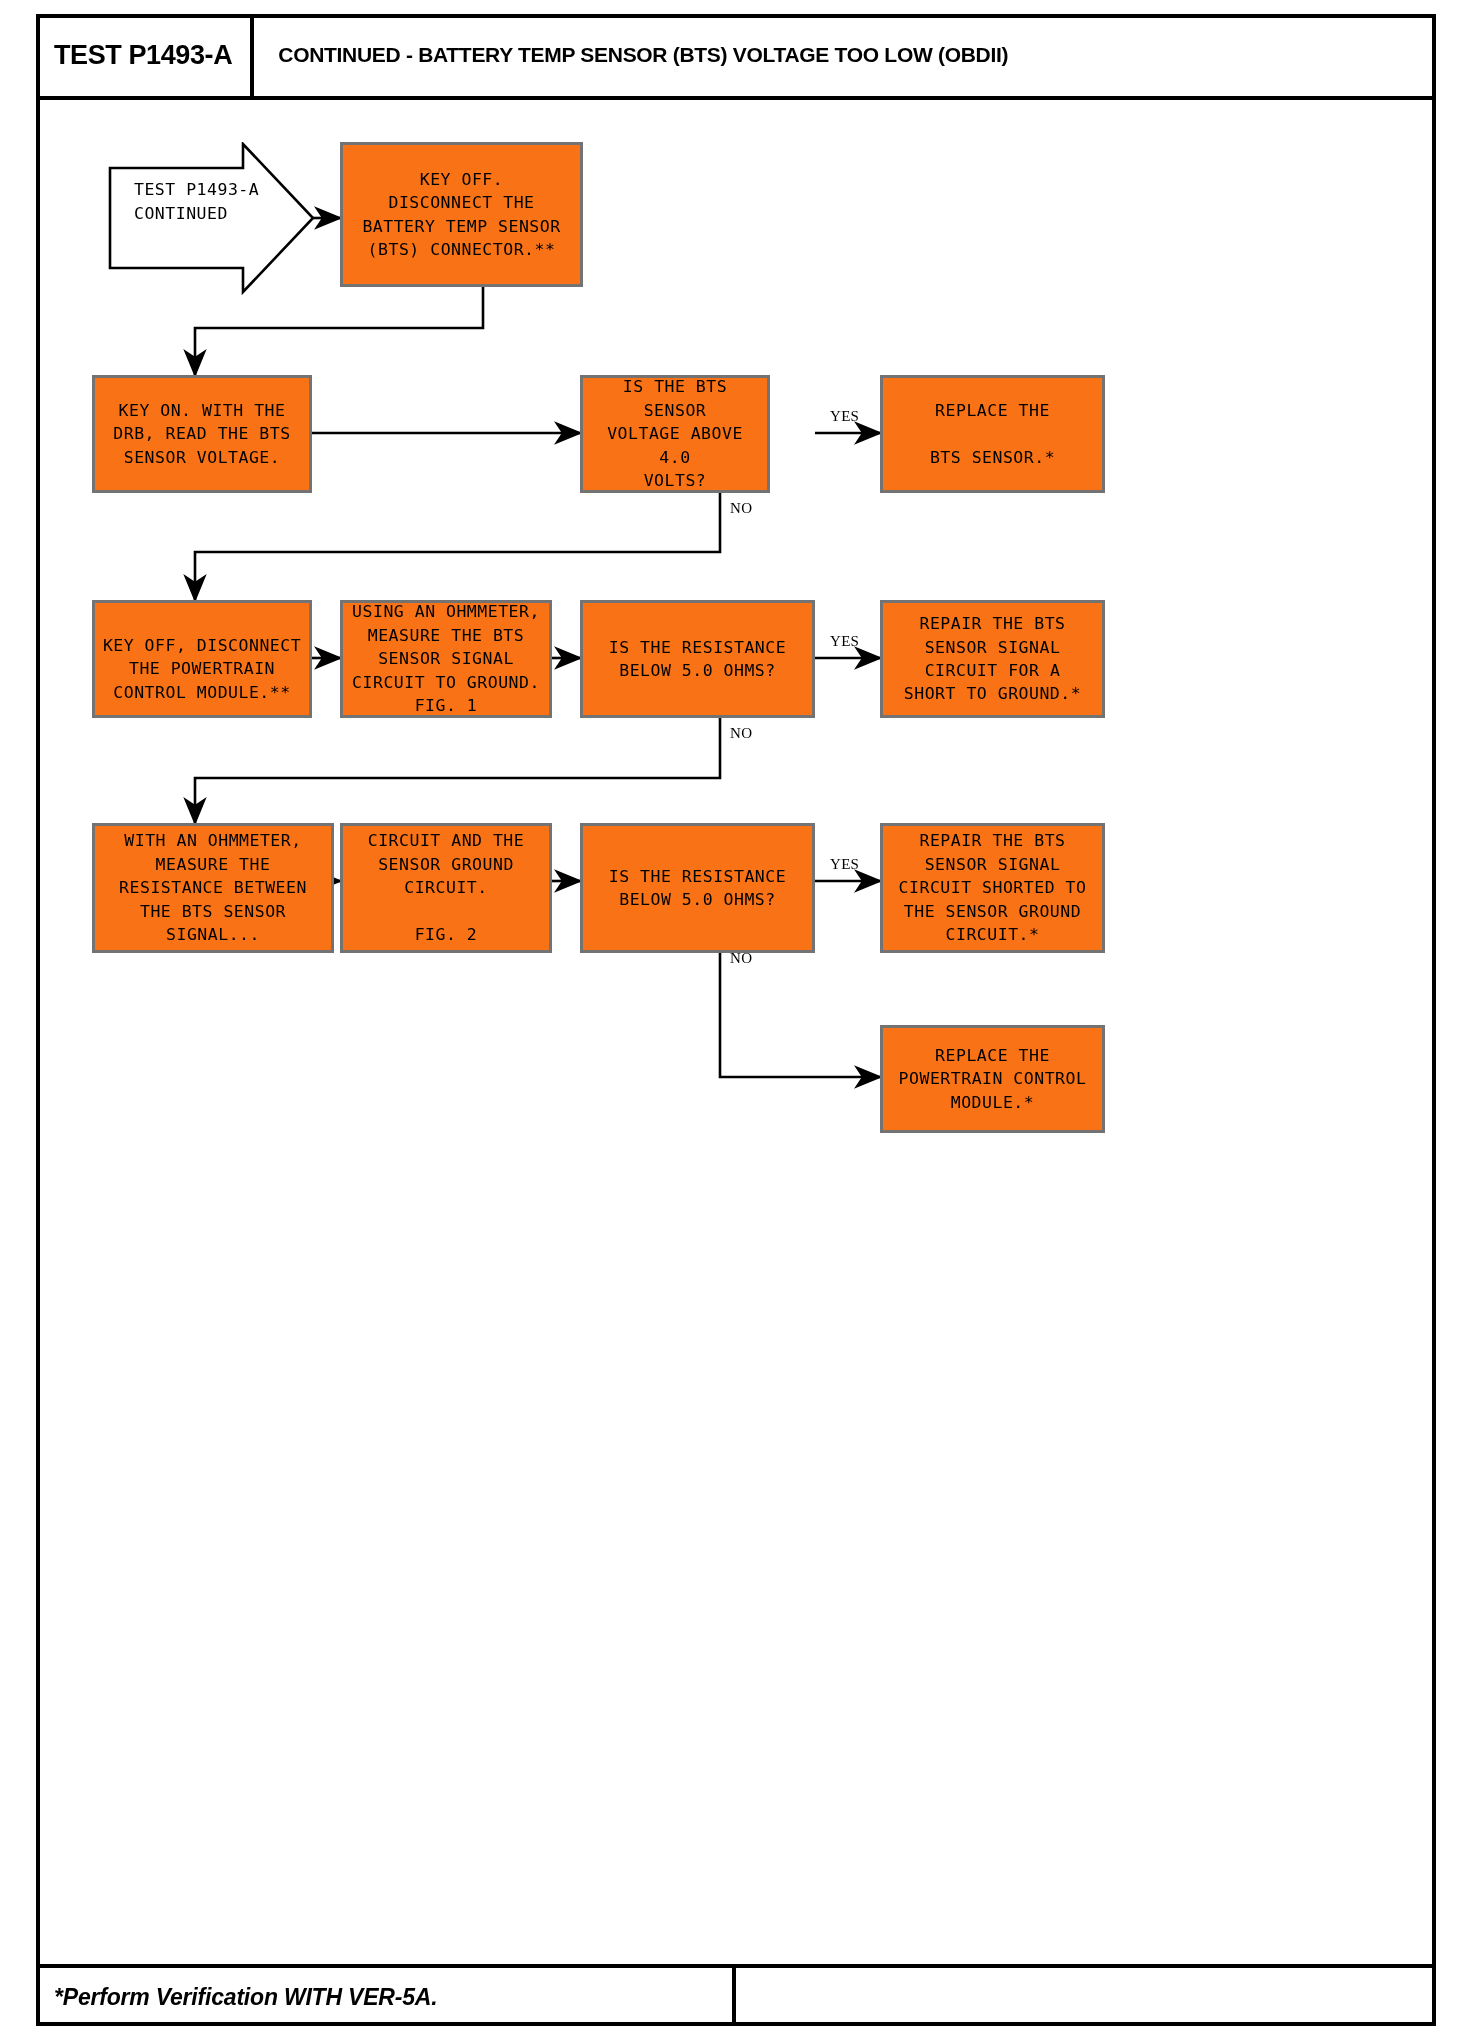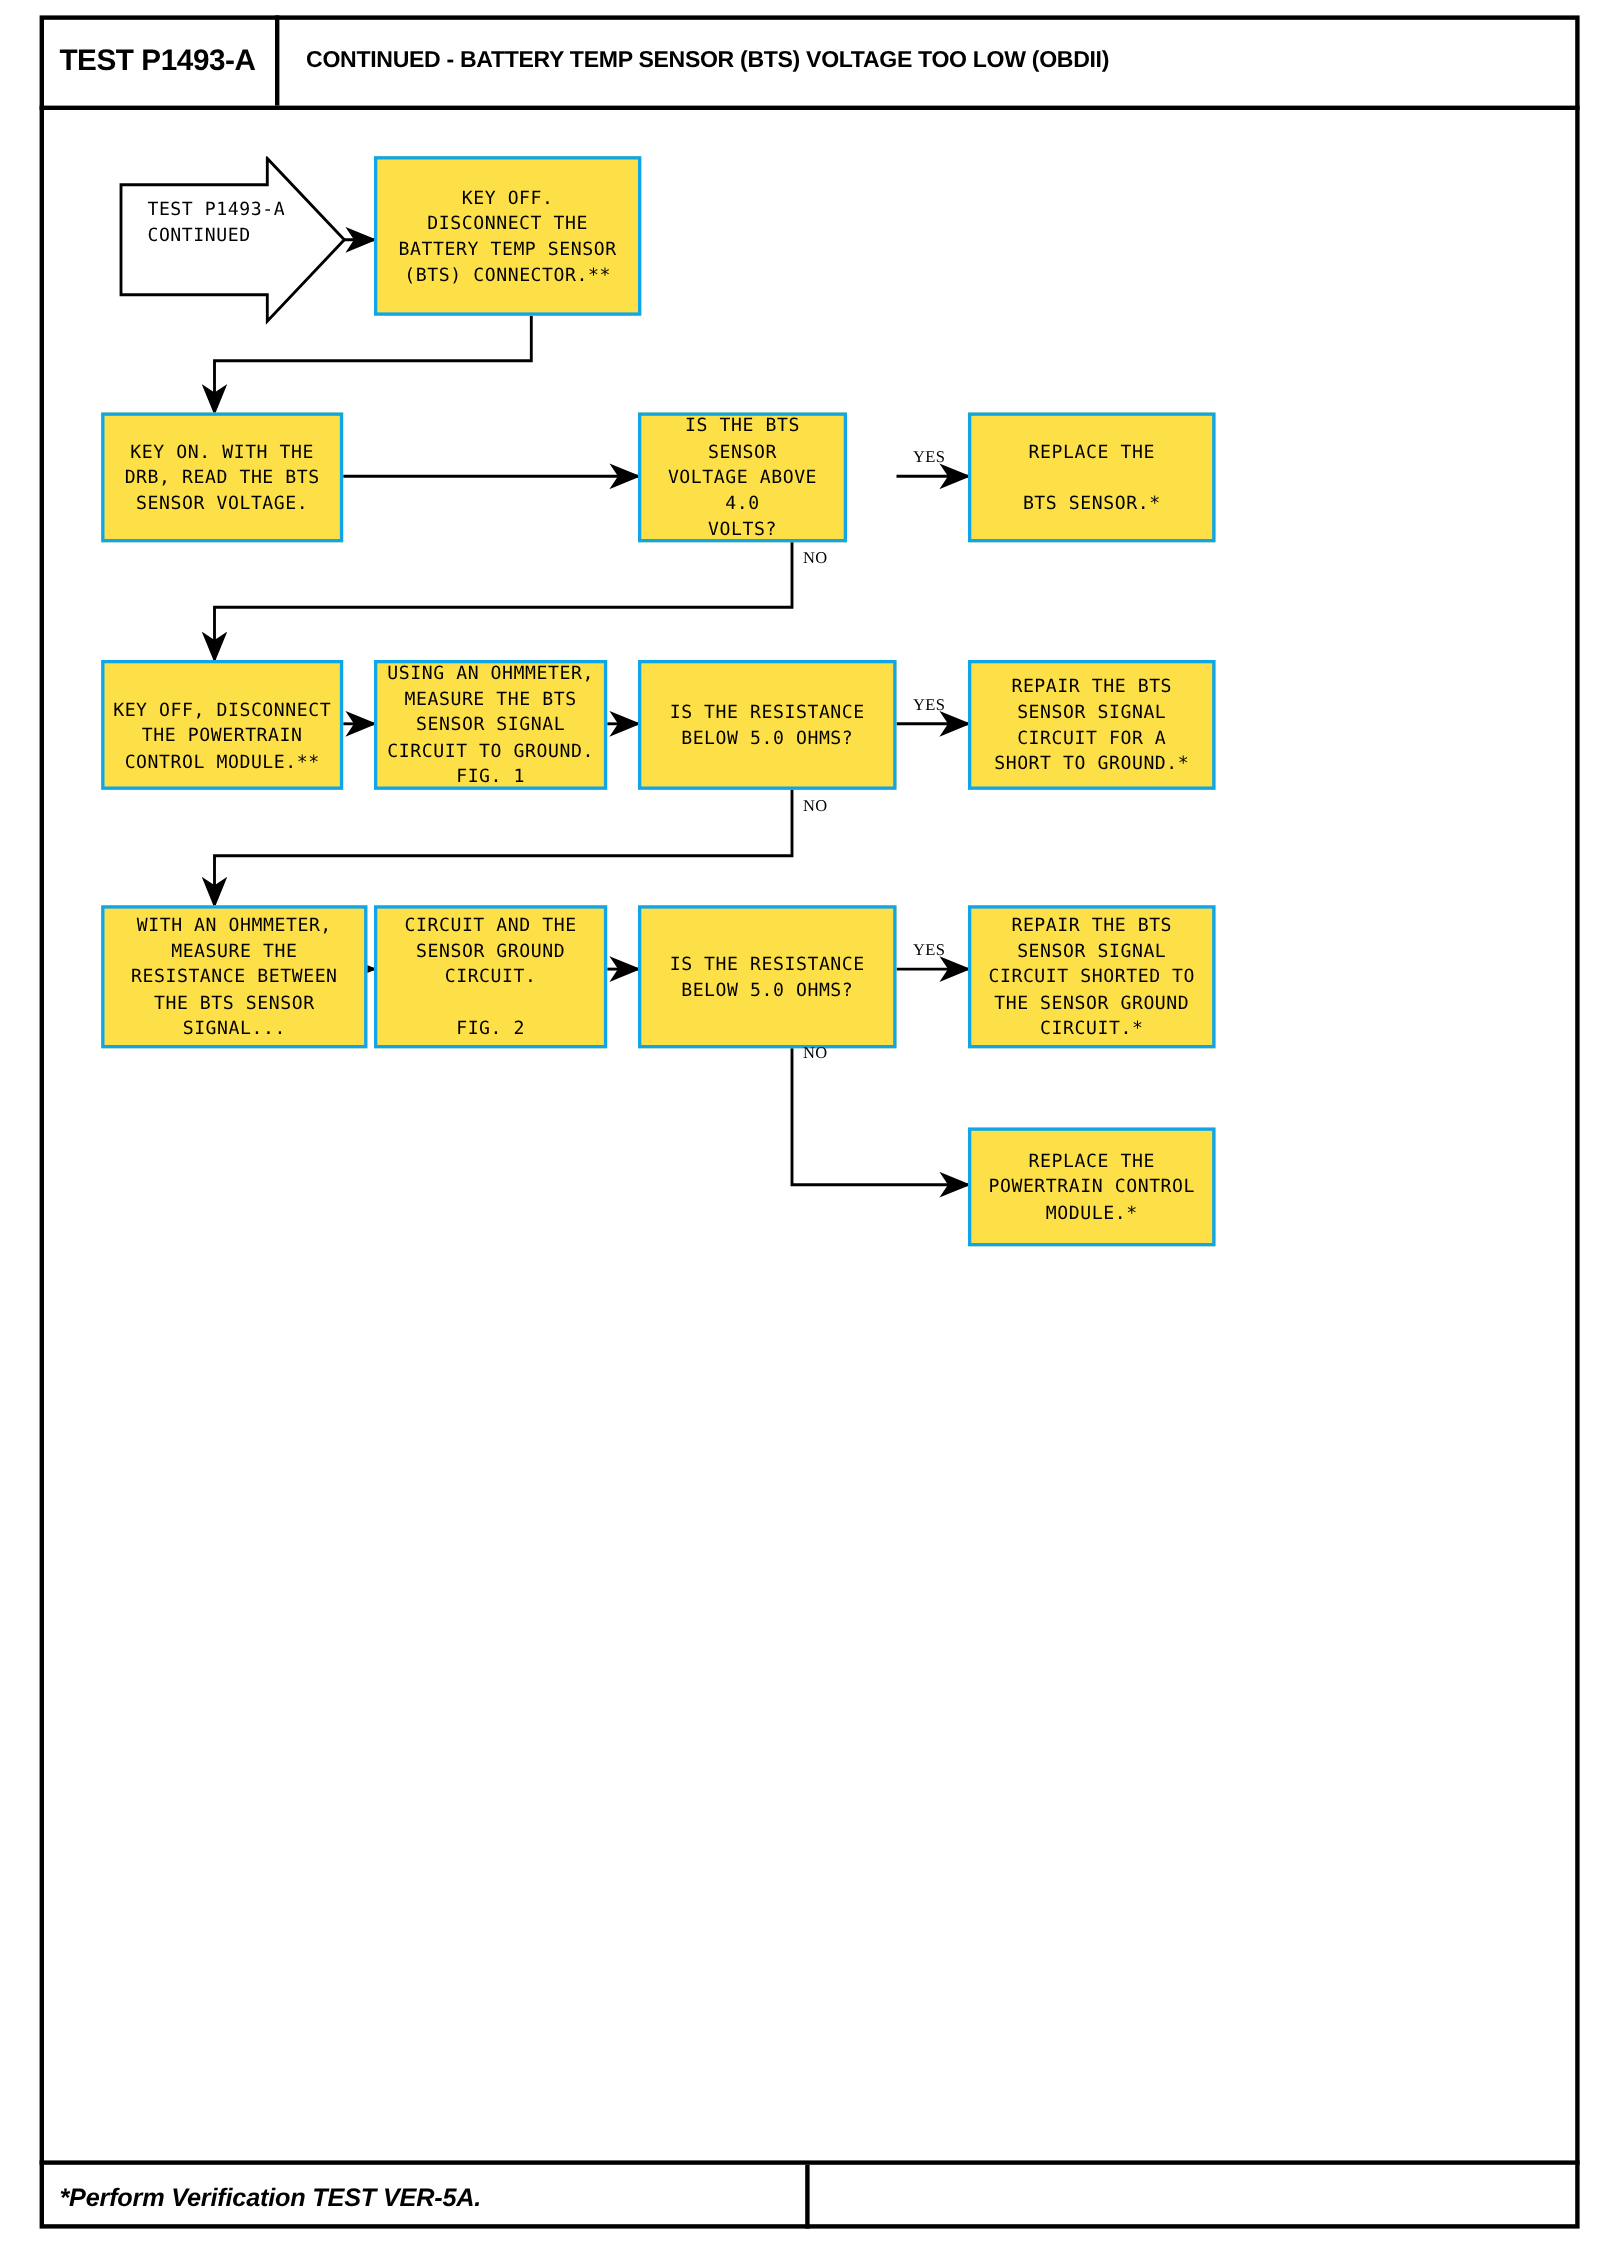--- a/index.html
+++ b/index.html
@@ -4,21 +4,21 @@
 <style>
   html,body{margin:0;padding:0;background:#fff;}
   body{width:1472px;height:2040px;font-family:"Liberation Sans",sans-serif;}
   .page{position:relative;width:1472px;height:2040px;box-sizing:border-box;padding:7px;}
   .frame{position:absolute;left:36px;top:14px;width:1400px;height:2012px;border:4px solid #000;box-sizing:border-box;}
   .hdr{position:absolute;left:36px;top:14px;width:1400px;height:86px;border-bottom:4px solid #000;box-sizing:border-box;display:flex;align-items:center;}
   .hdr-badge{border-right:4px solid #000;height:100%;display:flex;align-items:center;padding:0 18px;}
   .hdr-badge span{font-size:27px;font-weight:bold;letter-spacing:-0.4px;white-space:nowrap;}
   .hdr-title{padding-left:24px;font-size:21px;font-weight:bold;letter-spacing:-0.3px;white-space:nowrap;}
   .canvas{position:absolute;left:40px;top:100px;width:1392px;height:1810px;}
-  .box{position:absolute;border:3px solid #0ea5e9;box-sizing:border-box;background:#fde047;
+  .box{position:absolute;border:3px solid #737373;box-sizing:border-box;background:#f97316;
        font-family:"DejaVu Sans Mono",monospace;font-size:16.5px;line-height:1.42;
        display:flex;align-items:center;justify-content:flex-start;text-align:center;letter-spacing:0.5px;}
   .box div{padding:0 6px;width:100%;}
   .arrowshape{position:absolute;font-family:"DejaVu Sans Mono",monospace;font-size:16.5px;line-height:1.45;letter-spacing:0.5px;}
   .arrowshape svg{position:absolute;left:0;top:0;}
   .arrowshape .txt{position:absolute;left:26px;top:36px;text-align:left;}
   .lbl{position:absolute;font-family:Liberation Serif, serif;font-size:15px;letter-spacing:0.3px;}
   .conn{position:absolute;left:0;top:0;width:1392px;height:1810px;pointer-events:none;}
   .footer{position:absolute;left:36px;bottom:14px;width:1400px;height:62px;border-top:4px solid #000;box-sizing:border-box;display:flex;align-items:center;}
   .f-left{width:50%;height:100%;border-right:4px solid #000;box-sizing:border-box;display:flex;align-items:center;padding-left:18px;}
@@ -166,17 +166,17 @@
     <div class="box" style="left:840px;top:925px;width:225px;height:108px;">
       <div style="white-space:pre-line;">REPLACE THE
 POWERTRAIN CONTROL
 MODULE.*</div>
     </div>
 
   </div>
 
   <div class="footer">
     <div class="f-left">
-      <span>*Perform Verification TEST VER-5A.</span>
+      <span>*Perform Verification WITH VER-5A.</span>
     </div>
   </div>
 
 </div>
 
 </body></html>

